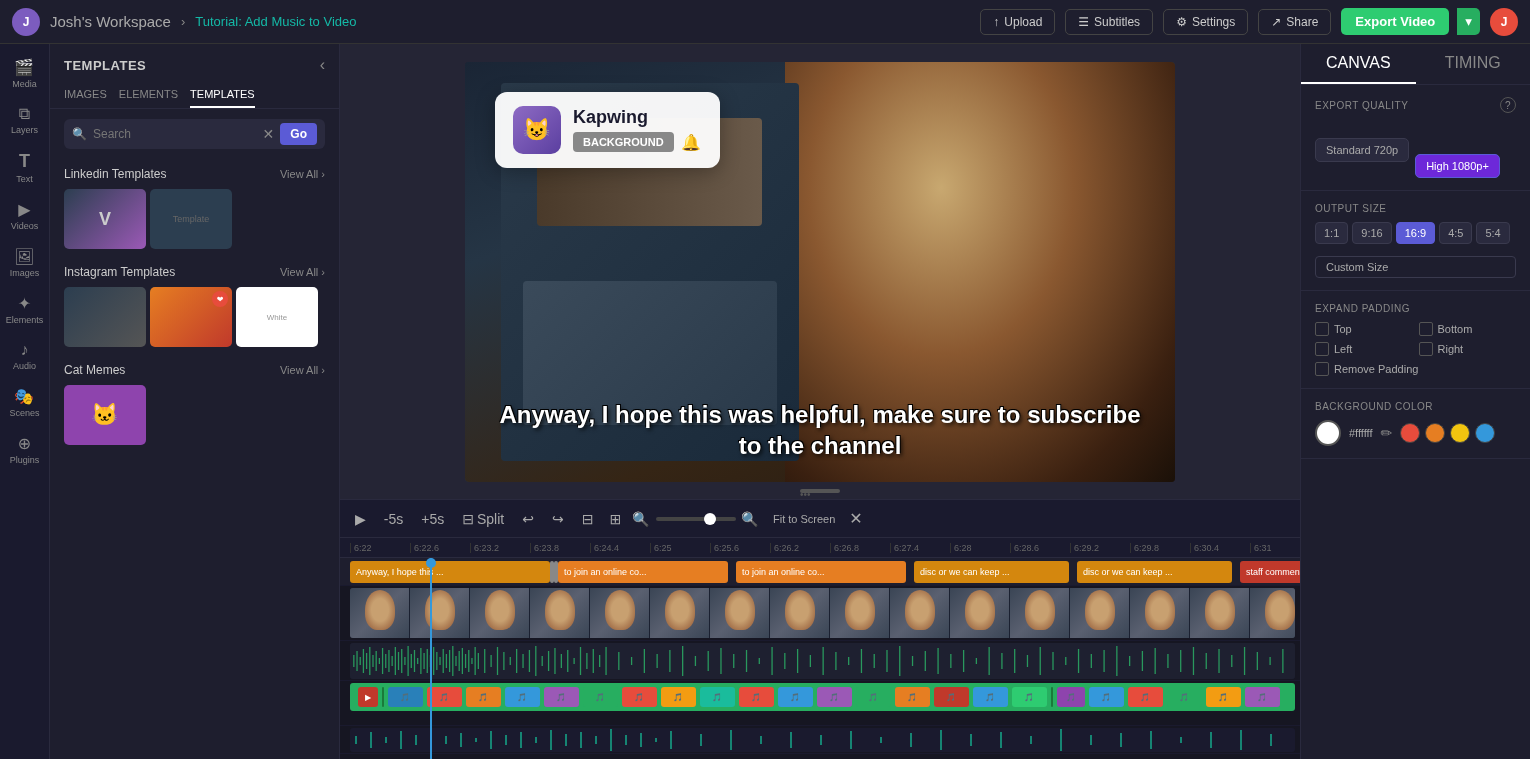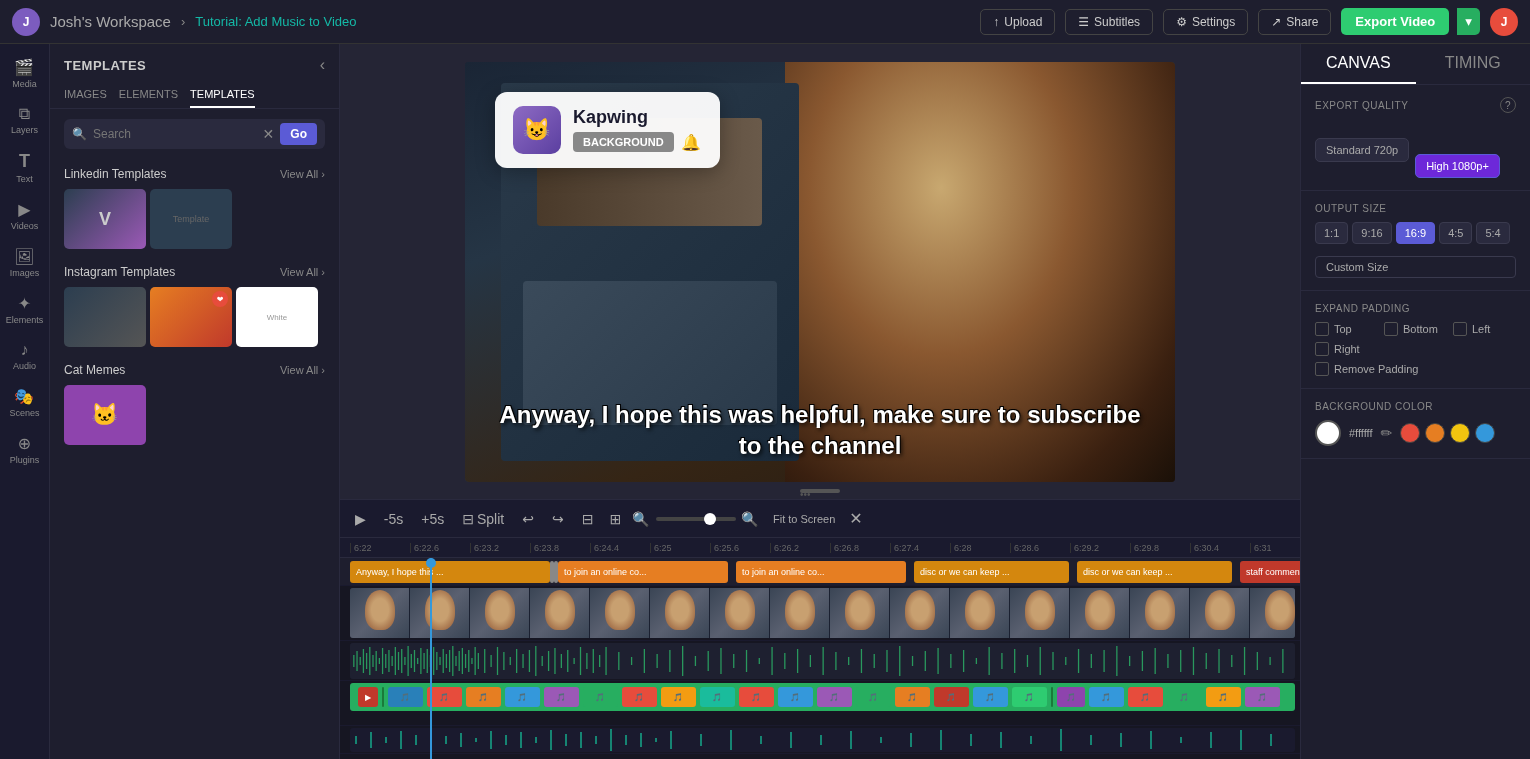--- a/index.html
+++ b/index.html
@@ -114,21 +114,21 @@
     .right-tab.active { color: #fff; border-bottom-color: #fff; }
     .right-section { padding: 12px 14px; border-bottom: 1px solid #2a2a3e; }
     .right-section-title { font-size: 10px; color: #888; text-transform: uppercase; letter-spacing: 0.5px; margin-bottom: 8px; display: flex; align-items: center; justify-content: space-between; }
     .quality-options { display: flex; gap: 6px; align-items: center; }
     .quality-btn { background: #2a2a3e; border: 1px solid #3a3a4e; color: #aaa; padding: 5px 10px; border-radius: 5px; font-size: 11px; cursor: pointer; }
     .quality-btn.active { background: #6d28d9; border-color: #5b5bd6; color: #fff; margin-top: 33px; }
     .size-options { display: flex; gap: 4px; flex-wrap: wrap; margin-bottom: 8px; }
     .size-btn { background: #2a2a3e; border: 1px solid #3a3a4e; color: #aaa; padding: 4px 8px; border-radius: 4px; font-size: 11px; cursor: pointer; }
     .size-btn.active { background: #5b5bd6; border-color: #5b5bd6; color: #fff; }
     .custom-size-btn { background: none; border: 1px solid #3a3a4e; color: #aaa; padding: 4px 10px; border-radius: 4px; font-size: 11px; cursor: pointer; width: 100%; text-align: left; margin-top: 4px; }
-    .expand-grid { display: grid; grid-template-columns: 1fr 1fr 1fr; gap: 6px; text-align: center; }
+    .expand-grid { display: grid; grid-template-columns: 1fr 1fr; gap: 6px; text-align: center; }
     .expand-item { display: flex; align-items: center; gap: 5px; cursor: pointer; }
     .expand-check { width: 14px; height: 14px; border: 1.5px solid #555; border-radius: 2px; background: none; flex-shrink: 0; }
     .expand-label { font-size: 11px; color: #aaa; }
     .remove-padding { display: flex; align-items: center; gap: 5px; margin-top: 6px; cursor: pointer; }
     .bg-color-row { display: flex; align-items: center; gap: 8px; }
     .bg-color-swatch { width: 26px; height: 26px; border-radius: 50%; background: #fff; border: 2px solid #555; cursor: pointer; }
     .bg-color-hex { font-size: 11px; color: #aaa; }
     .bg-color-edit { font-size: 14px; color: #888; cursor: pointer; }
     .bg-color-presets { display: flex; gap: 5px; }
     .bg-preset { width: 20px; height: 20px; border-radius: 50%; cursor: pointer; border: 1px solid #444; }

